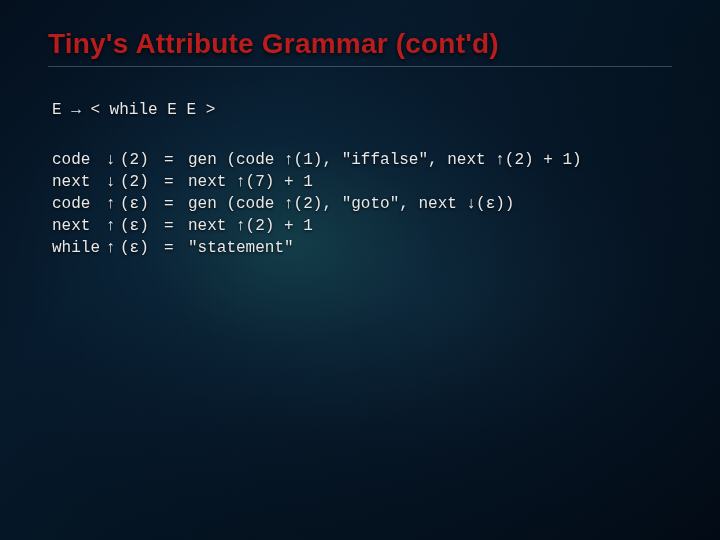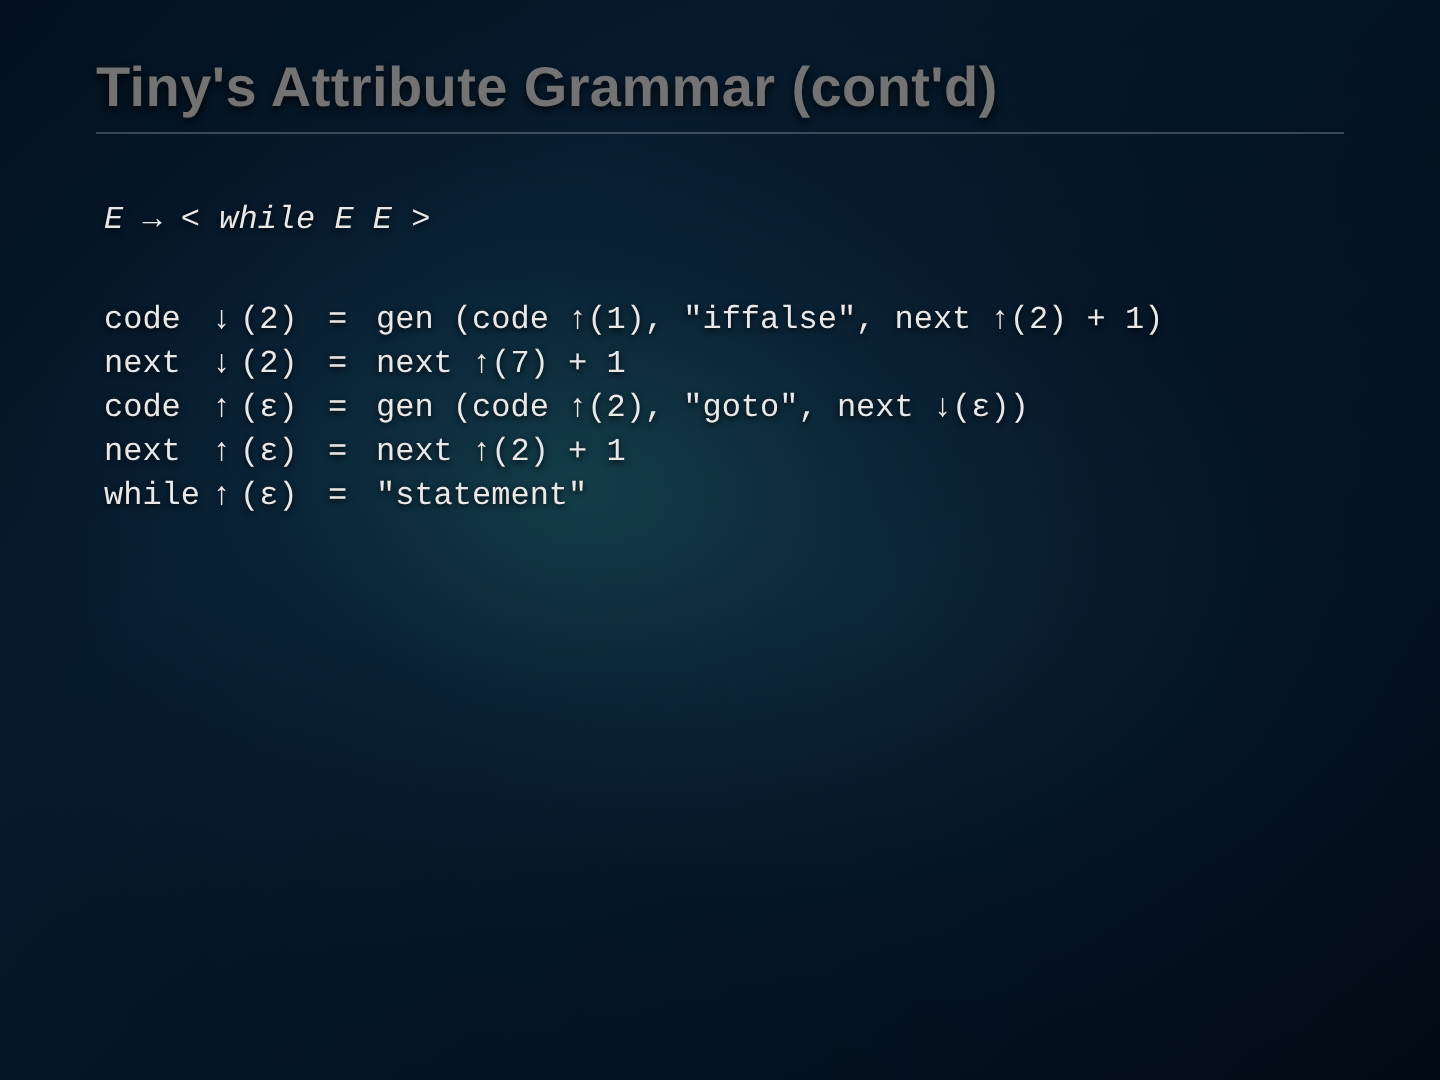--- a/index.html
+++ b/index.html
@@ -27,38 +27,37 @@
   .slide {
     padding: 28px 48px 0 48px;
     box-sizing: border-box;
     width: 100%;
     height: 100%;
   }
   h1.title {
     margin: 0 0 6px 0;
     font-size: 28px;
     font-weight: bold;
-    color: #737373;
+    color: #b91c1c;
     text-shadow: 0 2px 4px rgba(0,0,0,0.8);
     letter-spacing: 0.2px;
   }
   .rule {
     height: 0;
     border: none;
     border-top: 1px solid rgba(255,255,255,0.22);
     margin: 0 0 34px 0;
   }
   .production {
     font-family: "Courier New", Courier, monospace;
     font-size: 16px;
     color: #e8e8e8;
     margin: 0 0 30px 4px;
     white-space: pre;
     text-shadow: 0 1px 3px rgba(0,0,0,0.9);
-    font-style: italic;
   }
   table.attrs {
     border-collapse: collapse;
     font-family: "Courier New", Courier, monospace;
     font-size: 16px;
     color: #e8e8e8;
     margin-left: 4px;
     text-shadow: 0 1px 3px rgba(0,0,0,0.9);
   }
   table.attrs td {

